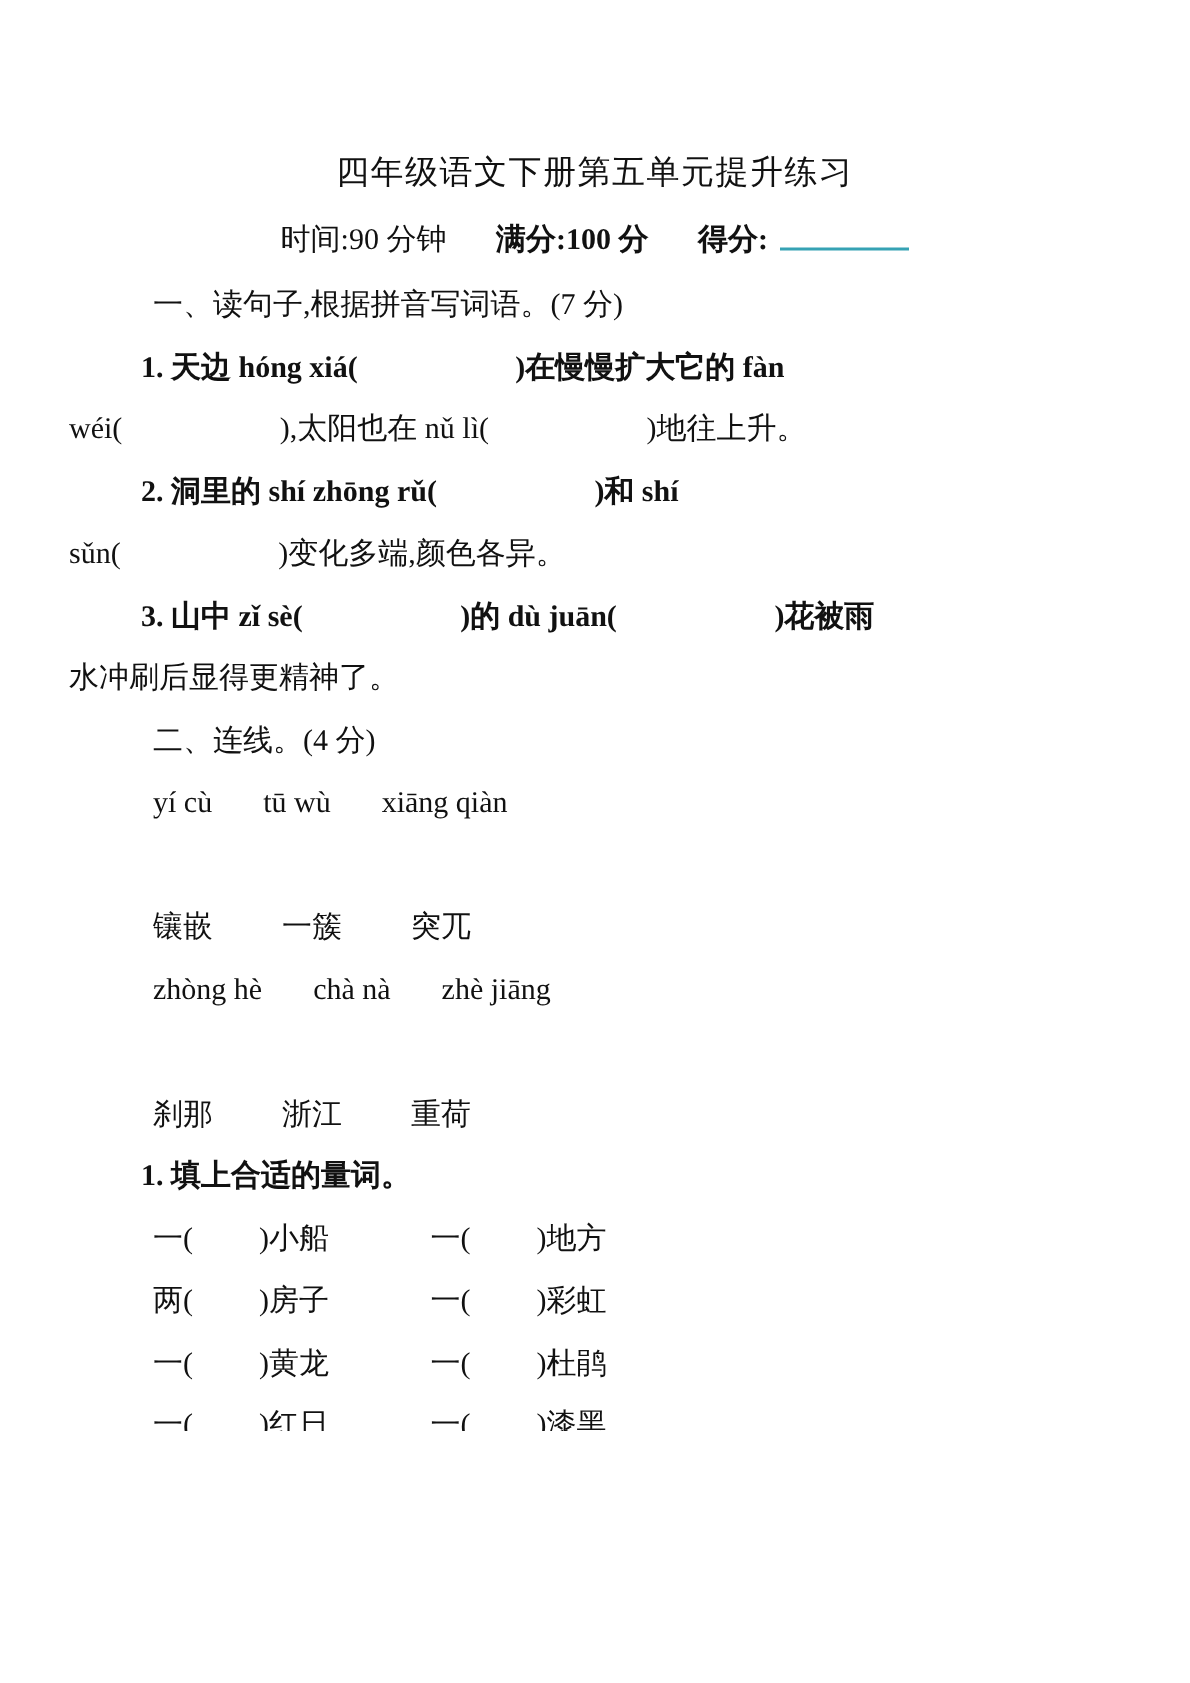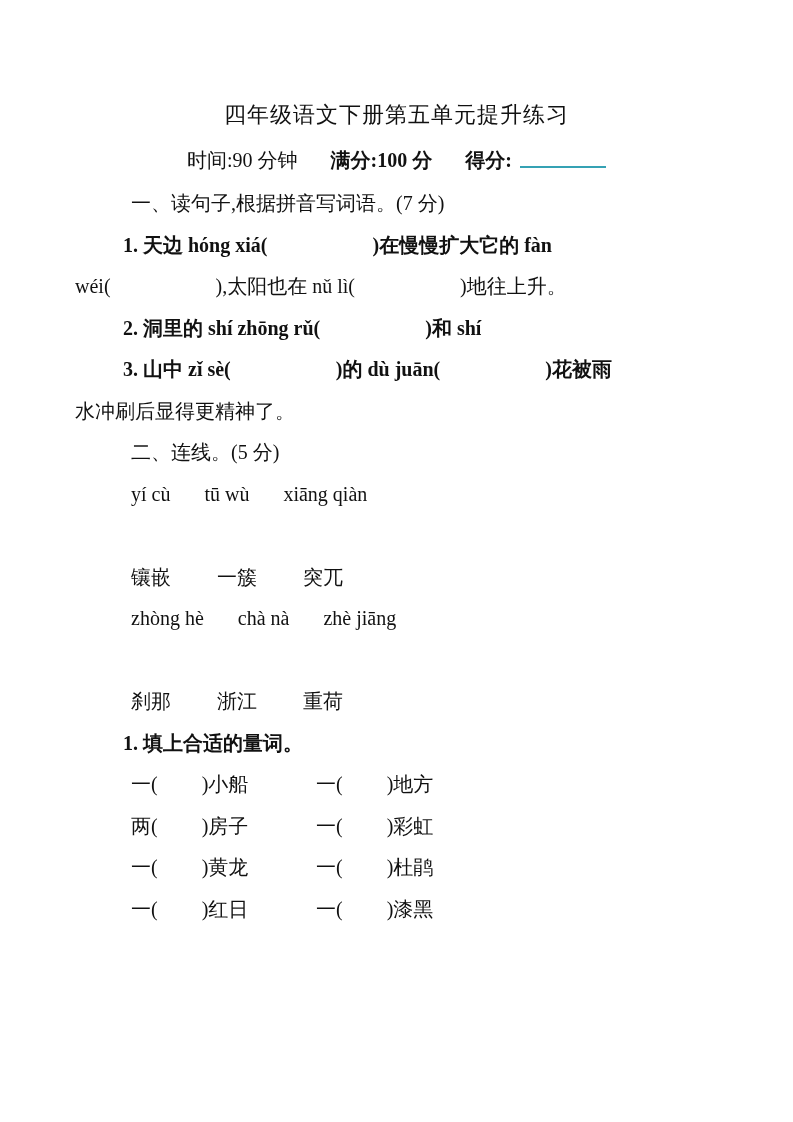--- a/index.html
+++ b/index.html
@@ -31,21 +31,21 @@
   .score-underline {
     display: inline-block;
     width: 86px;
     height: 4px;
     border-bottom: 2px solid #35a2b4;
     margin-left: 3px;
     vertical-align: baseline;
     position: relative;
     top: 1px;
   }
-  .body { padding-left: 75px; padding-right: 40px; }
+  .body { padding-left: 46px; padding-right: 40px; }
   .line {
     height: 41.5px;
     line-height: 41.5px;
     white-space: nowrap;
     font-size: 20px;
   }
   .ind-h { padding-left: 56px; }   
   .ind-n { padding-left: 48px; font-weight: bold; }   
   .blank-py { display: inline-block; width: 105px; height: 1px; }
   .blank-q  { display: inline-block; width: 44px;  height: 1px; }
@@ -74,27 +74,30 @@
     <div class="line ind-n">
       <span>1. 天边 hóng xiá(</span><span class="blank-py"></span><span>)在慢慢扩大它的 fàn</span>
     </div>
     <div class="line">
       <span>wéi(</span><span class="blank-py"></span><span>),太阳也在 nǔ lì(</span><span class="blank-py"></span><span>)地往上升。</span>
     </div>
 
     <div class="line ind-n">
       <span>2. 洞里的 shí zhōng rǔ(</span><span class="blank-py"></span><span>)和 shí</span>
     </div>
+    <div class="line">
+      <span>sǔn(</span><span class="blank-py"></span><span>)变化多端,颜色各异。</span>
+    </div>
 
     <div class="line ind-n">
       <span>3. 山中 zǐ sè(</span><span class="blank-py"></span><span>)的 dù juān(</span><span class="blank-py"></span><span>)花被雨</span>
     </div>
     <div class="line">水冲刷后显得更精神了。</div>
 
-    <div class="line ind-h">二、连线。(5 分)</div>
+    <div class="line ind-h">二、连线。(4 分)</div>
 
     <div class="line ind-h match">
       <span class="cell-py">yí cù</span><span class="cell-py">tū wù</span><span class="cell-py">xiāng qiàn</span>
     </div>
     <div class="line"></div>
     <div class="line ind-h match">
       <span class="cell-w">镶嵌</span><span class="cell-w">一簇</span><span class="cell-w">突兀</span>
     </div>
 
     <div class="line ind-h match">

